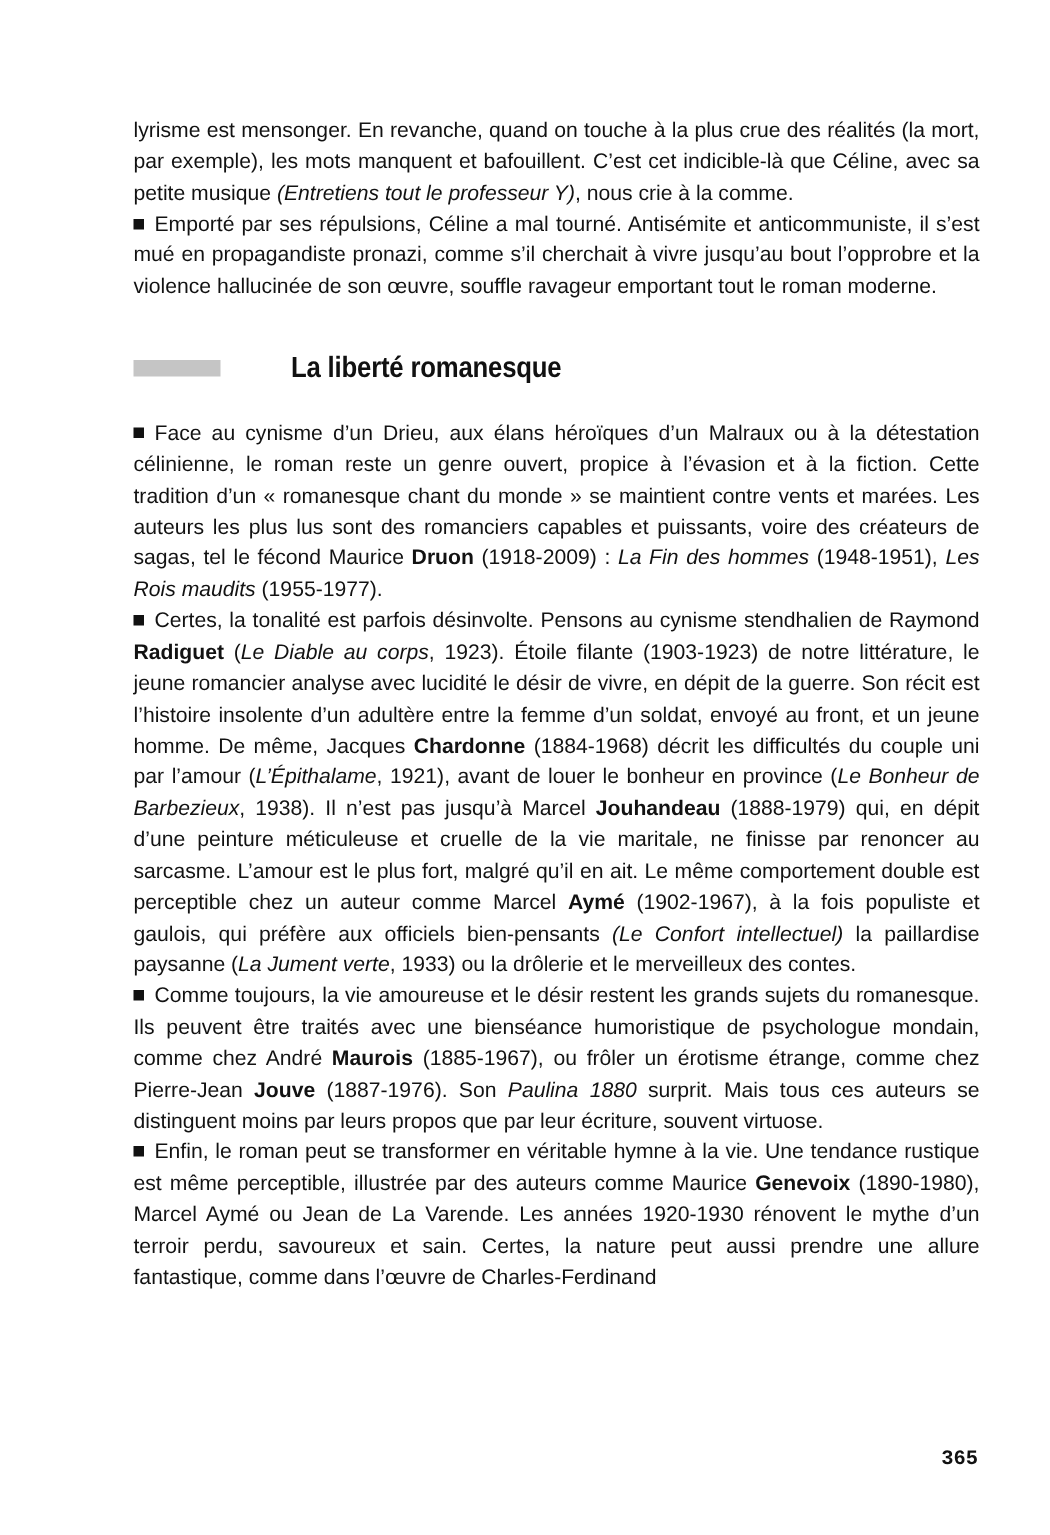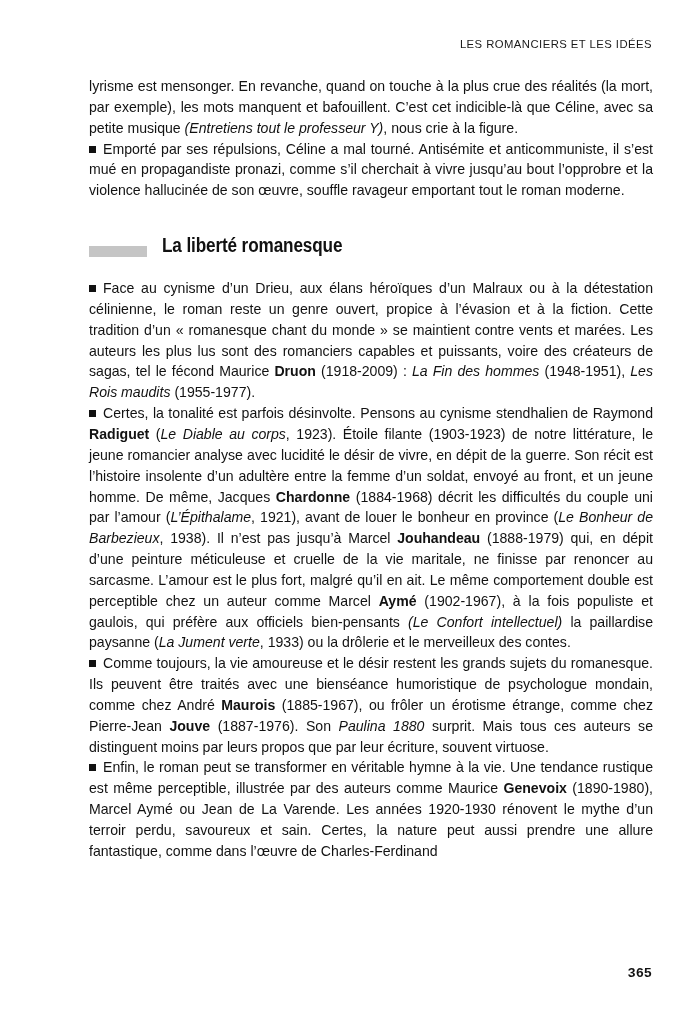--- a/index.html
+++ b/index.html
@@ -65,23 +65,24 @@
     vertical-align: 1px;
     margin-right: 7px;
   }
 
   b, .bold { font-weight: bold; margin-top: 36px; }
   i, .ital { font-style: italic; }
 
   
   .section-head {
     display: flex;
-    align-items: flex-end;
+    align-items: center;
     margin: 0;
     padding: 0;
+    gap: 32px;
   }
   .head-rule {
     display: inline-block;
     width: 58px;
     height: 11px;
     background: #c5c5c5;
     margin-right: 15px;
     flex: 0 0 auto;
   }
   .head-text {
@@ -107,25 +108,24 @@
     font-weight: bold;
     color: #111111;
     font-family: Liberation Mono, monospace;
   }
 </style>
 </head>
 <body>
 
 <div class="page">
 
-  <div class="running-head">LES ROMANCIERS ET LES IDÉES</div>
 
   <div class="column">
 
-    <p class="body-par"><span>lyrisme est mensonger. En revanche, quand on touche à la plus crue des réalités (la mort, par exemple), les mots manquent et bafouillent. C’est cet indicible-là que Céline, avec sa petite musique </span><i>(Entretiens tout le professeur Y)</i><span>, nous crie à la figure.</span></p>
+    <p class="body-par"><span>lyrisme est mensonger. En revanche, quand on touche à la plus crue des réalités (la mort, par exemple), les mots manquent et bafouillent. C’est cet indicible-là que Céline, avec sa petite musique </span><i>(Entretiens tout le professeur Y)</i><span>, nous crie à la comme.</span></p>
 
     <p class="body-par"><span class="bullet"></span><span>Emporté par ses répulsions, Céline a mal tourné. Antisémite et anticommuniste, il s’est mué en propagandiste pronazi, comme s’il cherchait à vivre jusqu’au bout l’opprobre et la violence hallucinée de son œuvre, souffle ravageur emportant tout le roman moderne.</span></p>
 
     <div class="sp-head-before"></div>
 
     <div class="section-head">
       <span class="head-rule"></span>
       <span class="head-text">La liberté romanesque</span>
     </div>
 

